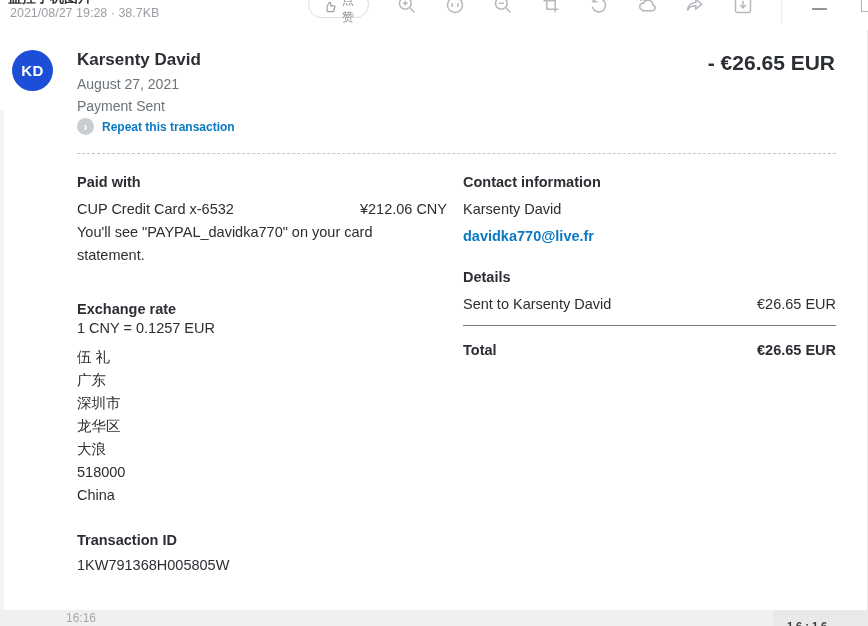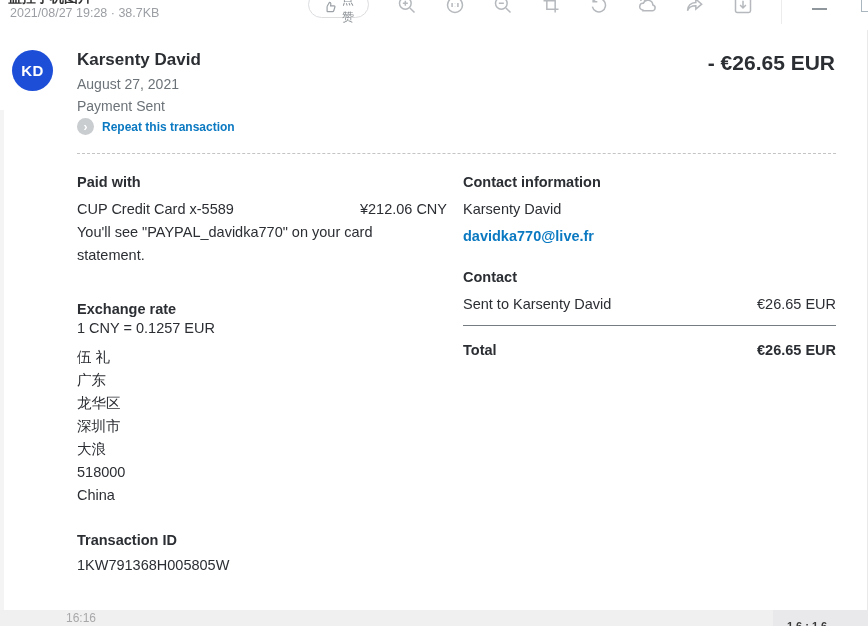--- a/index.html
+++ b/index.html
@@ -166,46 +166,46 @@
       <span class="repeat-label">Repeat this transaction</span>
     </div>
 
     <div class="tx-amount">- €26.65 EUR</div>
 
     <div class="dash-sep"></div>
 
     <div class="col-left">
       <div class="sec-h">Paid with</div>
       <div class="row mt8">
-        <span class="body-t">CUP Credit Card x-5589</span>
+        <span class="body-t">CUP Credit Card x-6532</span>
         <span class="body-t">¥212.06 CNY</span>
       </div>
       <div class="body-t note">You'll see "PAYPAL_davidka770" on your card statement.</div>
 
       <div class="sec-h mt34">Exchange rate</div>
       <div class="body-t">1 CNY = 0.1257 EUR</div>
 
       <div class="body-t mt6">伍 礼</div>
       <div class="body-t">广东</div>
+      <div class="body-t">深圳市</div>
       <div class="body-t">龙华区</div>
-      <div class="body-t">深圳市</div>
       <div class="body-t">大浪</div>
       <div class="body-t">518000</div>
       <div class="body-t">China</div>
 
       <div class="sec-h mt25">Transaction ID</div>
       <div class="body-t mt6">1KW791368H005805W</div>
     </div>
 
     <div class="col-right">
       <div class="sec-h">Contact information</div>
       <div class="body-t mt8">Karsenty David</div>
       <div class="email">davidka770@live.fr</div>
 
-      <div class="sec-h mt25">Contact</div>
+      <div class="sec-h mt25">Details</div>
       <div class="row mt8">
         <span class="body-t">Sent to Karsenty David</span>
         <span class="body-t">€26.65 EUR</span>
       </div>
       <hr class="sent-hr">
       <div class="row total-row">
         <span class="sec-h">Total</span>
         <span class="body-t bold-amt">€26.65 EUR</span>
       </div>
     </div>

